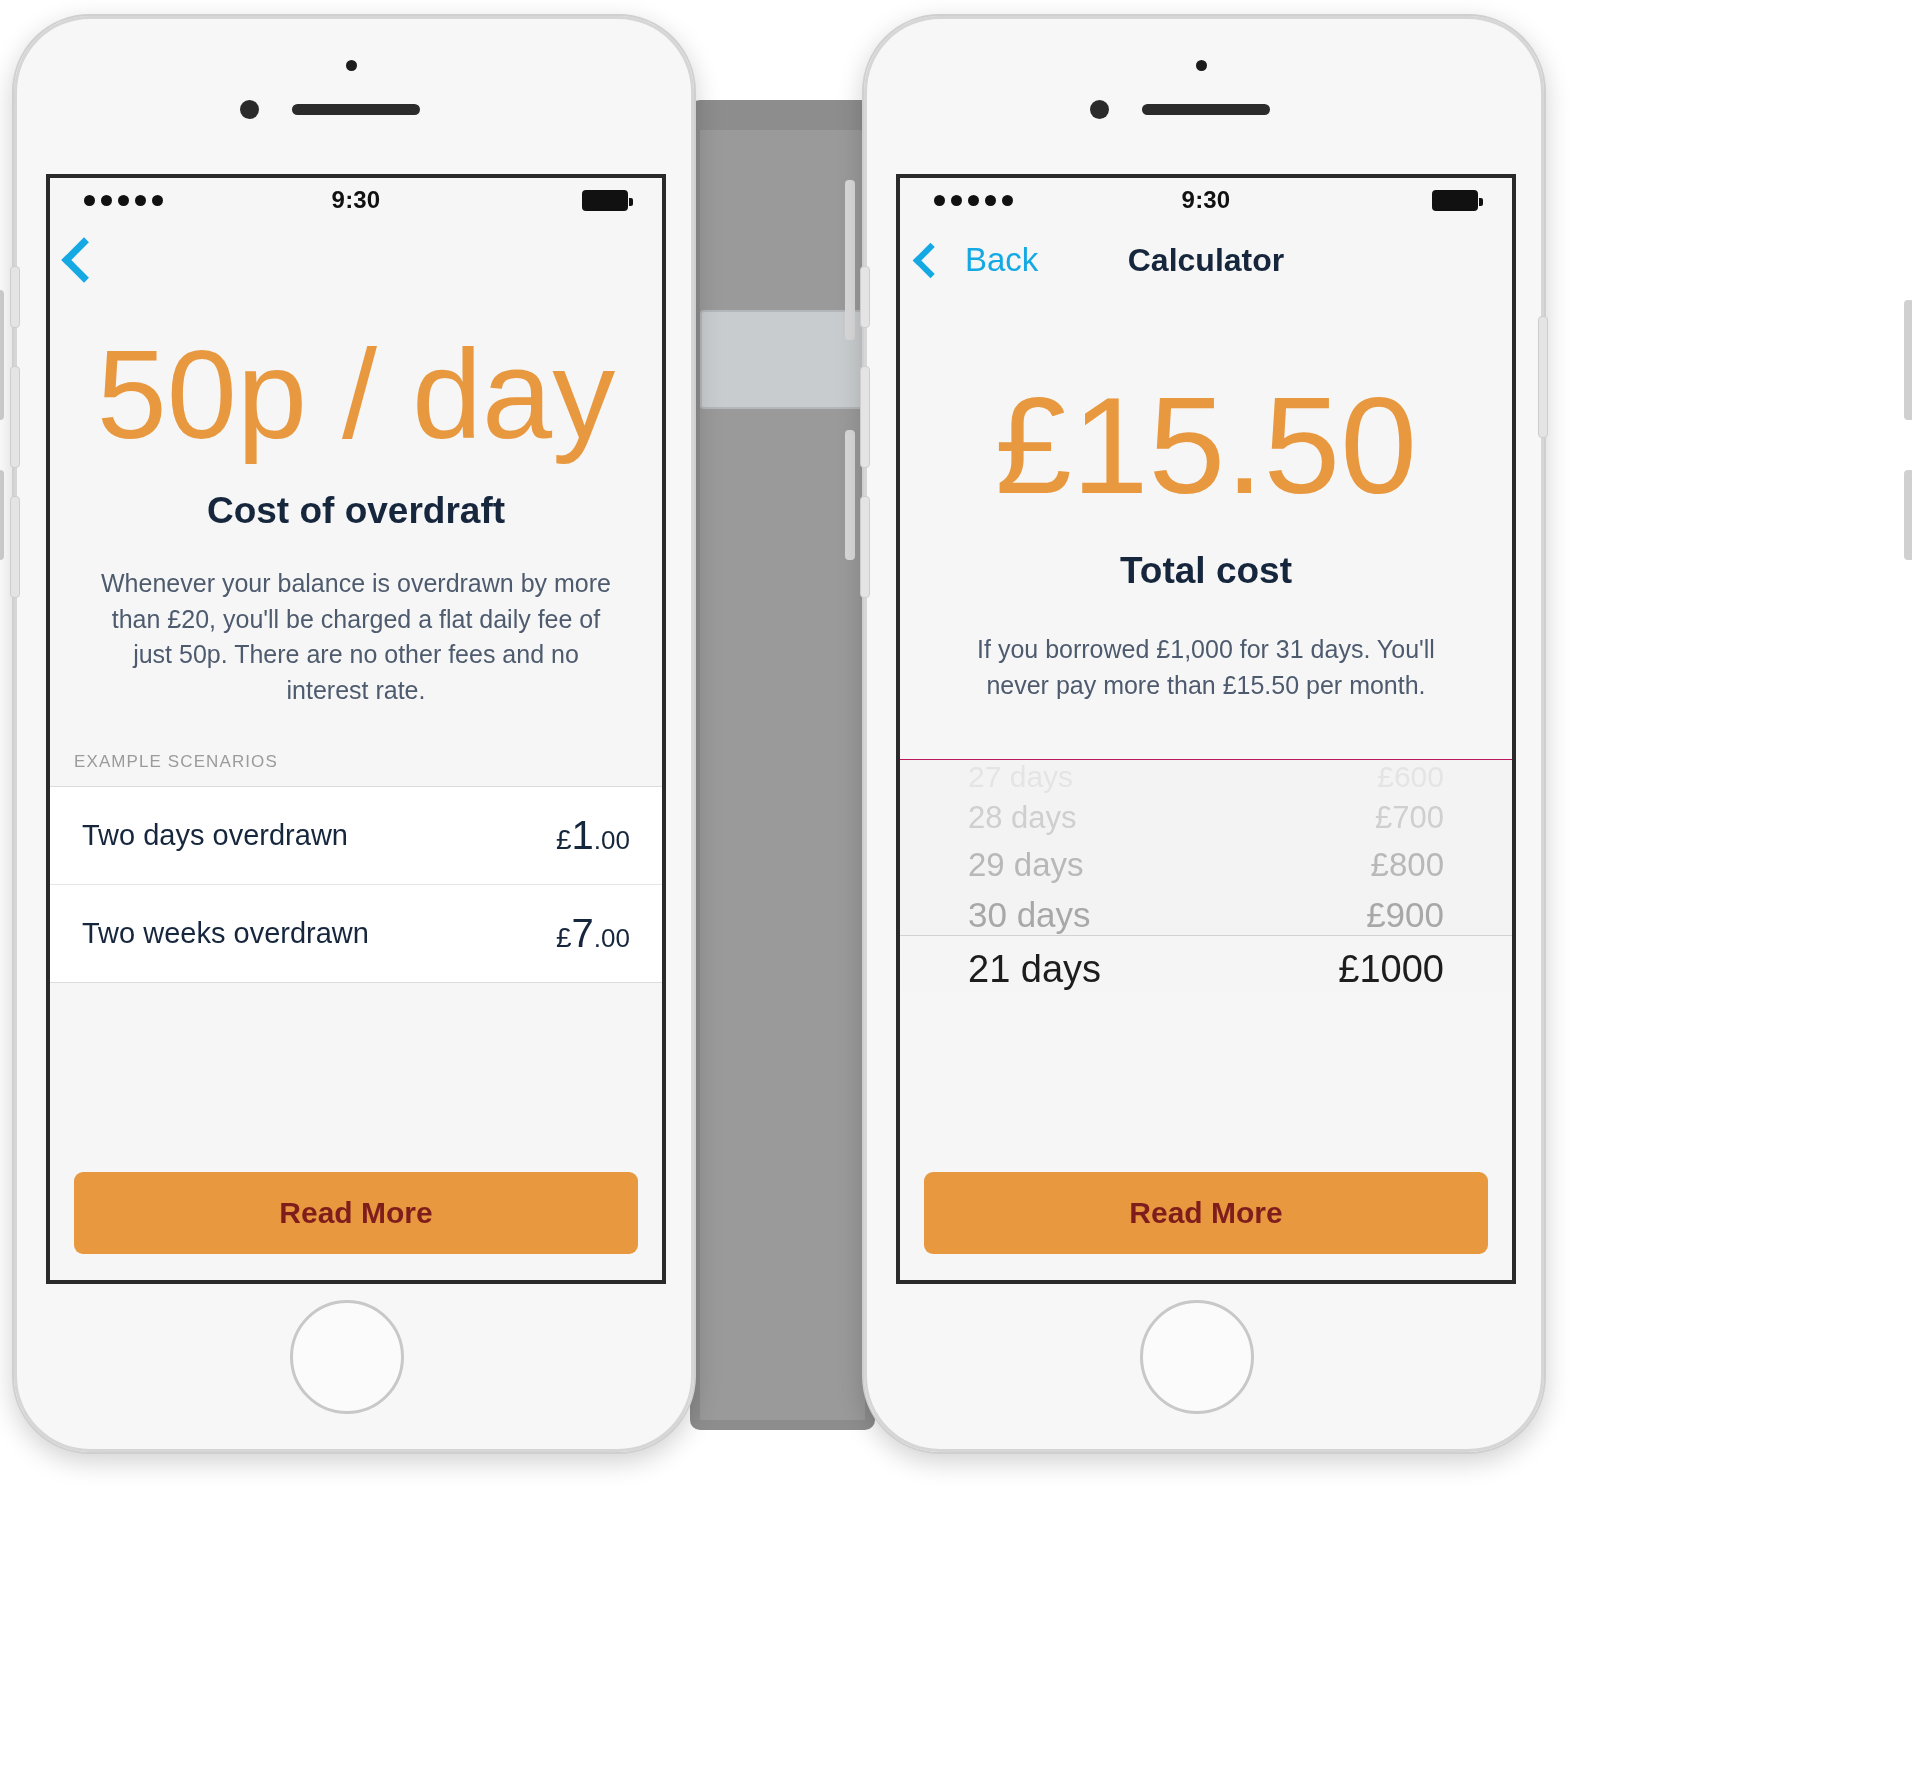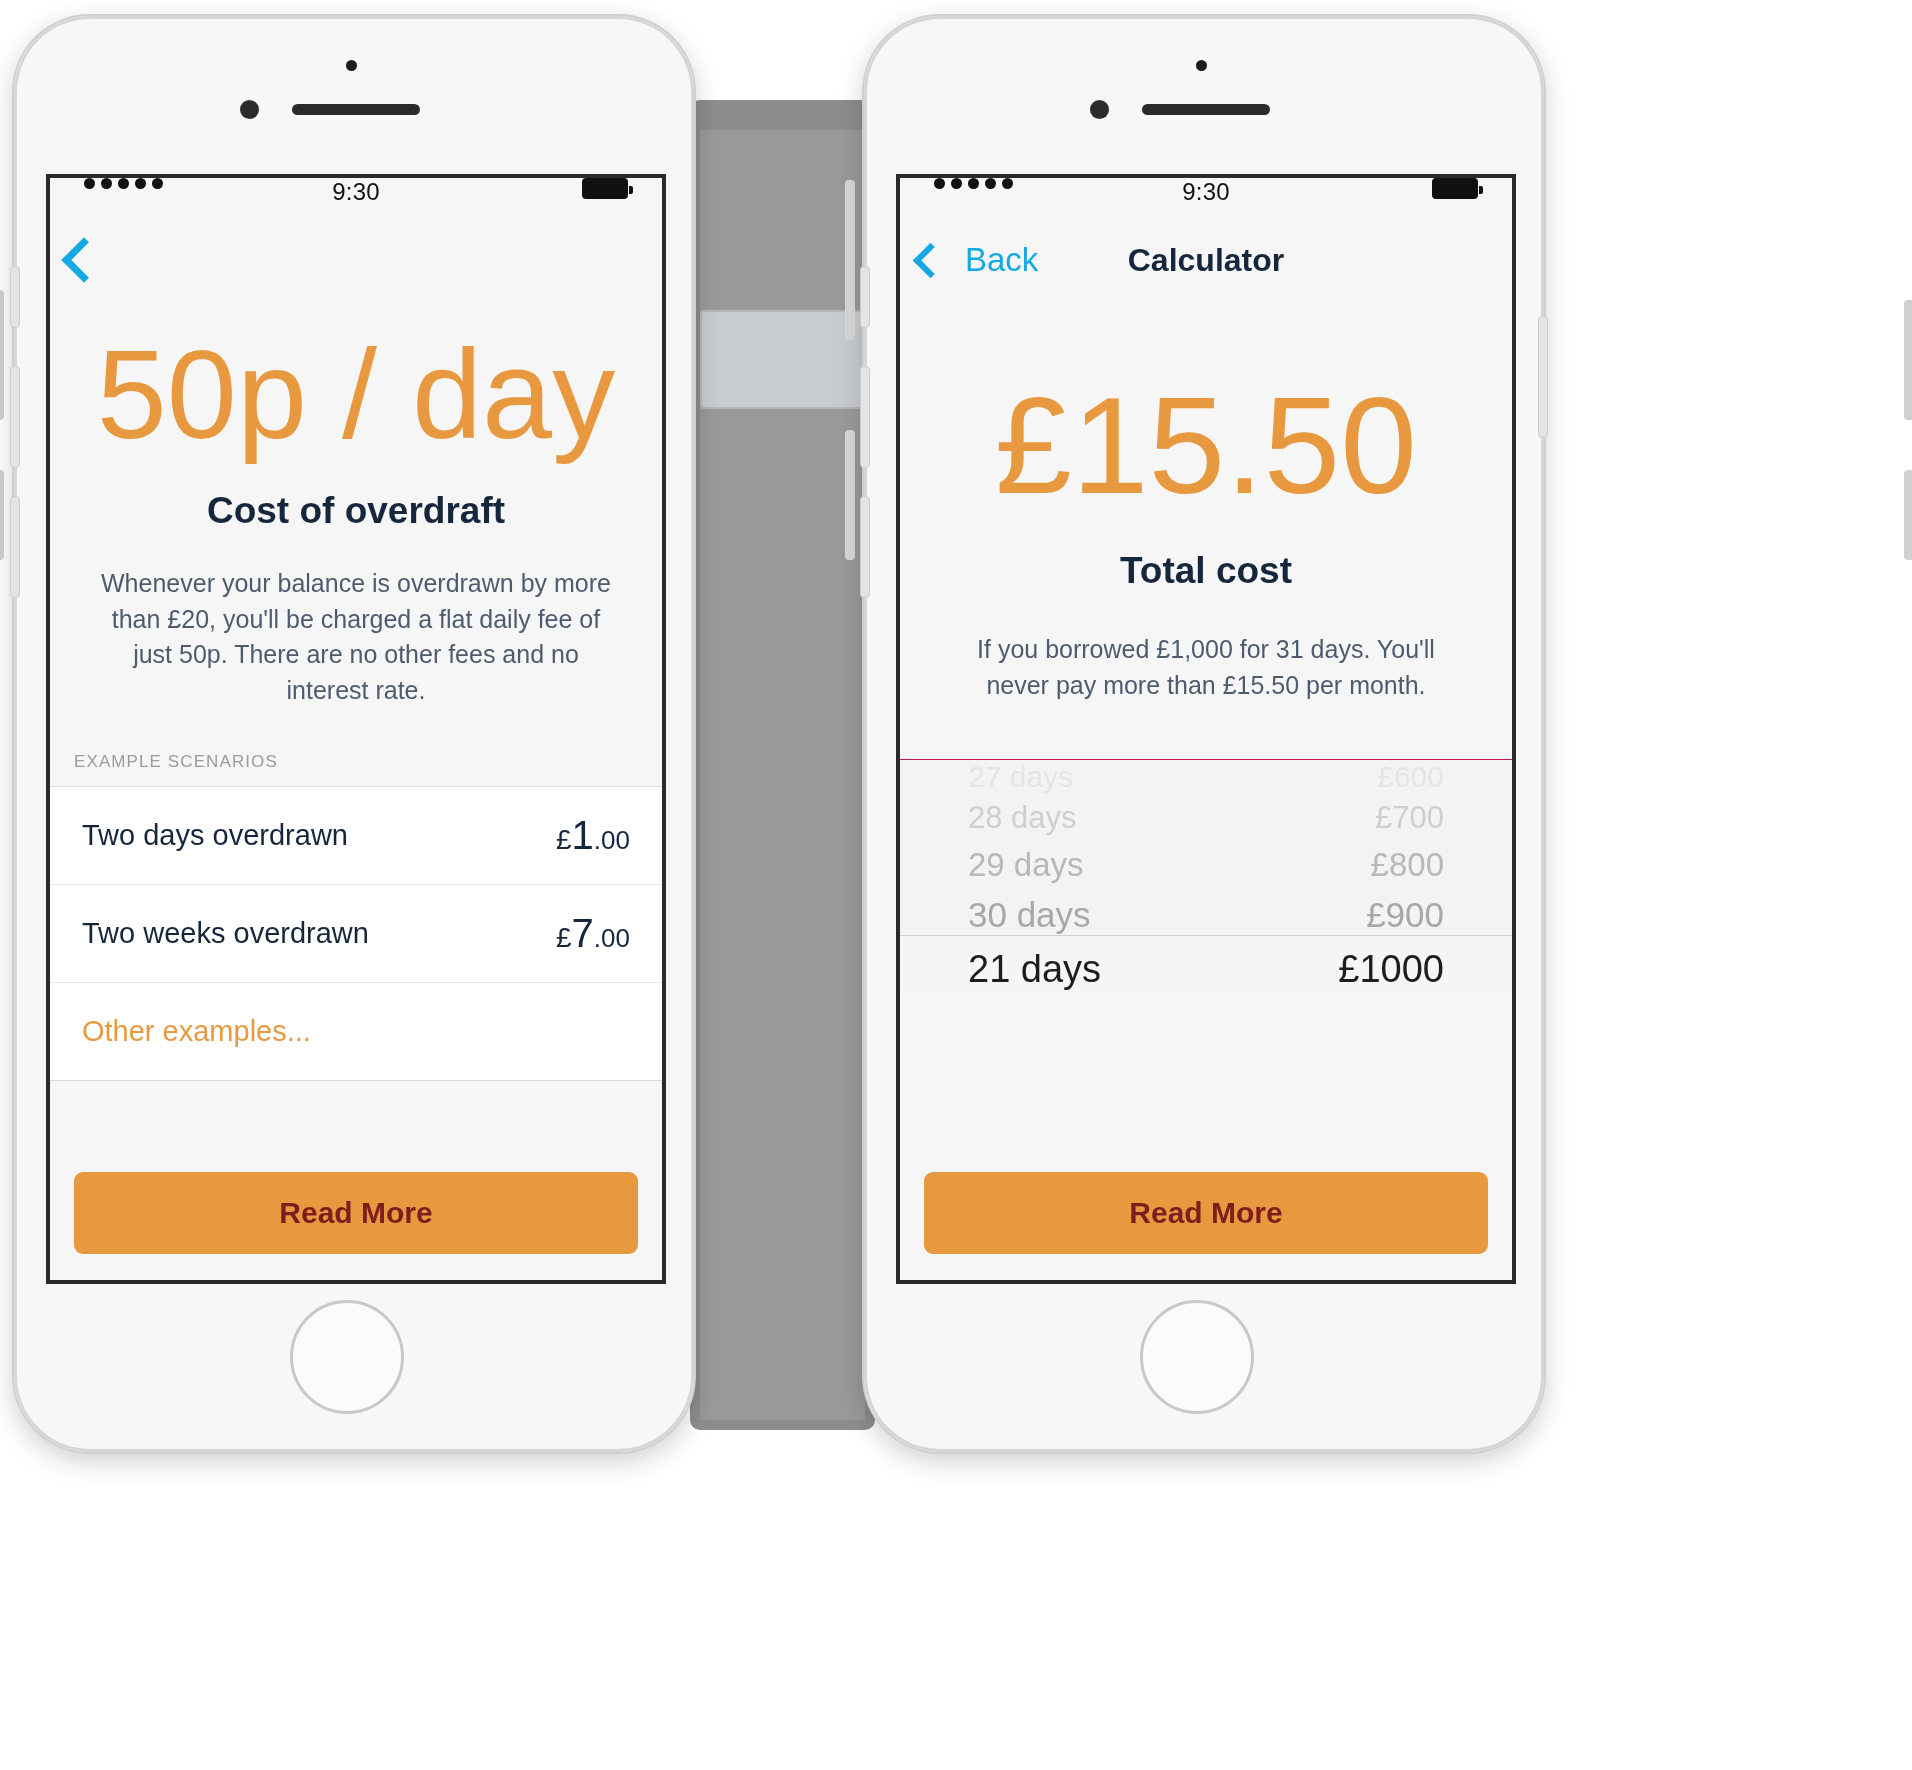--- a/index.html
+++ b/index.html
@@ -126,24 +126,25 @@
     overflow: hidden;
     display: flex;
     flex-direction: column;
   }
 
   
   .status-bar {
     height: 44px;
     flex: 0 0 44px;
     display: flex;
-    align-items: flex-start;
+    align-items: center;
     padding: 0 34px;
     position: relative;
     background: #f6f6f6;
+    font-weight: bold;
   }
   .signal-dots {
     display: flex;
     gap: 6px;
     align-items: center;
   }
   .signal-dots i {
     width: 11px;
     height: 11px;
     border-radius: 50%;
@@ -413,23 +414,20 @@
             <span class="min">.00</span>
           </span>
         </div>
         <div class="list-row">
           <span class="row-label">Two weeks overdrawn</span>
           <span class="row-value">
             <span class="cur">£</span>
             <span class="maj">7</span>
             <span class="min">.00</span>
           </span>
-        </div>
-        <div class="list-row">
-          <span class="row-link">Other examples...</span>
         </div>
       </div>
 
       <div class="flex-filler"></div>
 
       <div class="cta-wrap">
         <button class="cta">Read More</button>
       </div>
 
     </div>

